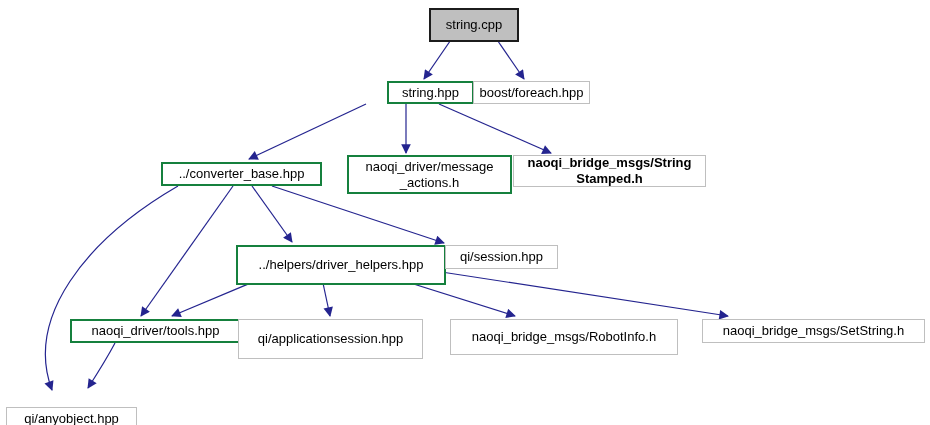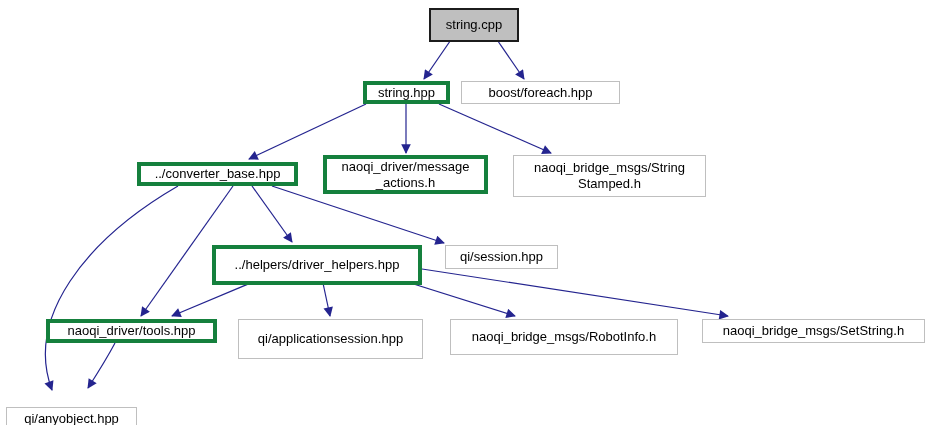--- a/index.html
+++ b/index.html
@@ -16,21 +16,21 @@
     box-sizing:border-box;
     display:flex;align-items:center;justify-content:center;
     background:#ffffff;
     border:1px solid #bfbfbf;
     color:#000000;
     font-size:13px;line-height:16px;
     text-align:center;
     white-space:pre-line;
     cursor:default;
   }
-  .node.doc{border:4px solid #15803d;cursor:pointer;}
+  .node.doc{border:2px solid #15803d;cursor:pointer;margin-left:24px;}
   .node.root{border:2px solid #1c1c1c;background:#bfbfbf;}
   .edge{fill:none;stroke:#24248f;stroke-width:1.2;}
 </style>
 </head>
 <body>
 
 <div id="canvas">
 
   <svg id="edge-layer" width="930" height="425" viewBox="0 0 930 425" xmlns="http://www.w3.org/2000/svg">
     <defs>
@@ -51,28 +51,28 @@
     <path class="edge" d="M320,269 L330,316" marker-end="url(#arrow)"></path>
     <path class="edge" d="M366,269 L515,316" marker-end="url(#arrow)"></path>
     <path class="edge" d="M422,269 L728,316" marker-end="url(#arrow)"></path>
     <path class="edge" d="M115,343 C106,360 97,374 88,388" marker-end="url(#arrow)"></path>
   </svg>
 
   <div class="node root" style="left:429px;top:8px;width:90px;height:34px;">string.cpp</div>
 
   <div class="node doc" style="left:363px;top:81px;width:87px;height:23px;">string.hpp</div>
 
-  <div class="node" style="left:461px;top:81px;width:159px;height:23px;">boost/foreach.hpp</div>
+  <div class="node" style="left:473px;top:81px;width:117px;height:23px;">boost/foreach.hpp</div>
 
   <div class="node doc" style="left:137px;top:162px;width:161px;height:24px;">../converter_base.hpp</div>
 
   <div class="node doc" style="left:323px;top:155px;width:165px;height:39px;">naoqi_driver/message
 _actions.h</div>
 
-  <div class="node" style="left:513px;top:155px;width:193px;height:42px;">naoqi_bridge_msgs/String
+  <div class="node" style="left:513px;top:155px;width:193px;height:32px;font-weight:bold;">naoqi_bridge_msgs/String
 Stamped.h</div>
 
   <div class="node doc" style="left:212px;top:245px;width:210px;height:40px;">../helpers/driver_helpers.hpp</div>
 
   <div class="node" style="left:445px;top:245px;width:113px;height:24px;">qi/session.hpp</div>
 
   <div class="node doc" style="left:46px;top:319px;width:171px;height:24px;">naoqi_driver/tools.hpp</div>
 
   <div class="node" style="left:238px;top:319px;width:185px;height:40px;">qi/applicationsession.hpp</div>
 

